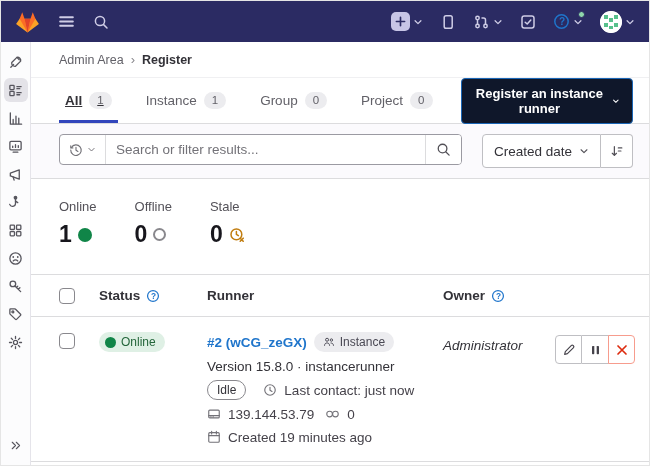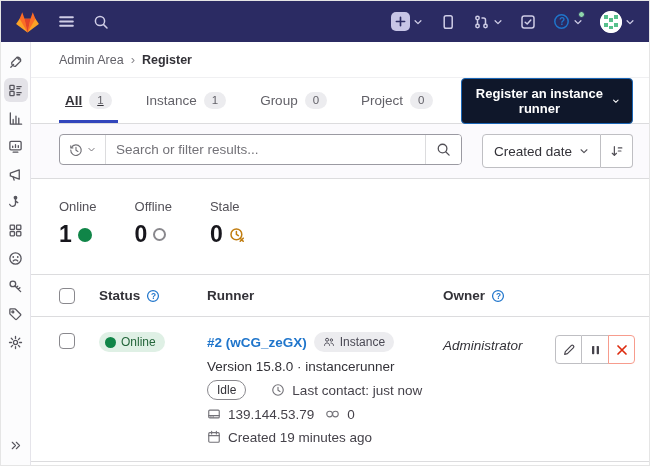--- a/index.html
+++ b/index.html
@@ -97,21 +97,21 @@
   .badge-online{background:#dff0e5;color:#24663b;max-width:66px;padding:4px 9px 4px 6px;}
   .badge-online .dot{width:11px;height:11px;border-radius:50%;background:#108548;flex:none;}
   .badge-online .txt{overflow:hidden;text-overflow:ellipsis;white-space:nowrap;}
   .badge-muted{background:#ececef;color:#4a4954;}
   .badge-outline{border:1px solid #89888d;background:#fff;color:#333238;padding:3px 9px;}
 
   .runner-cell{display:flex;flex-direction:column;gap:5px;}
   .r-line{display:flex;align-items:center;gap:7px;min-height:18px;color:#45424a;}
   .r-link{color:#1f75cb;font-weight:700;text-decoration:none;cursor:pointer;}
   .ic-gray{stroke:#737278;fill:none;stroke-width:1.3;stroke-linecap:round;stroke-linejoin:round;}
-  .gap18{margin-right:18px;}
+  .gap18{margin-right:10px;}
 
   .owner-cell{color:#333238;padding-top:6px;font-style:italic;}
   .actions{display:flex;justify-content:flex-end;padding-top:3px;}
   .btn-grp{display:flex;}
   .abtn{width:27px;height:29px;background:#fff;border:1px solid #bfbfc3;display:flex;
     align-items:center;justify-content:center;cursor:pointer;padding:0;}
   .abtn.first{border-radius:4px 0 0 4px;}
   .abtn.last{border-radius:0 4px 4px 0;border:1px solid #f79c8d;margin-left:-1px;}
   .abtn.mid{border-left:0;}
   .q-ic circle{stroke:#1f75cb;fill:none;stroke-width:1.4;}

